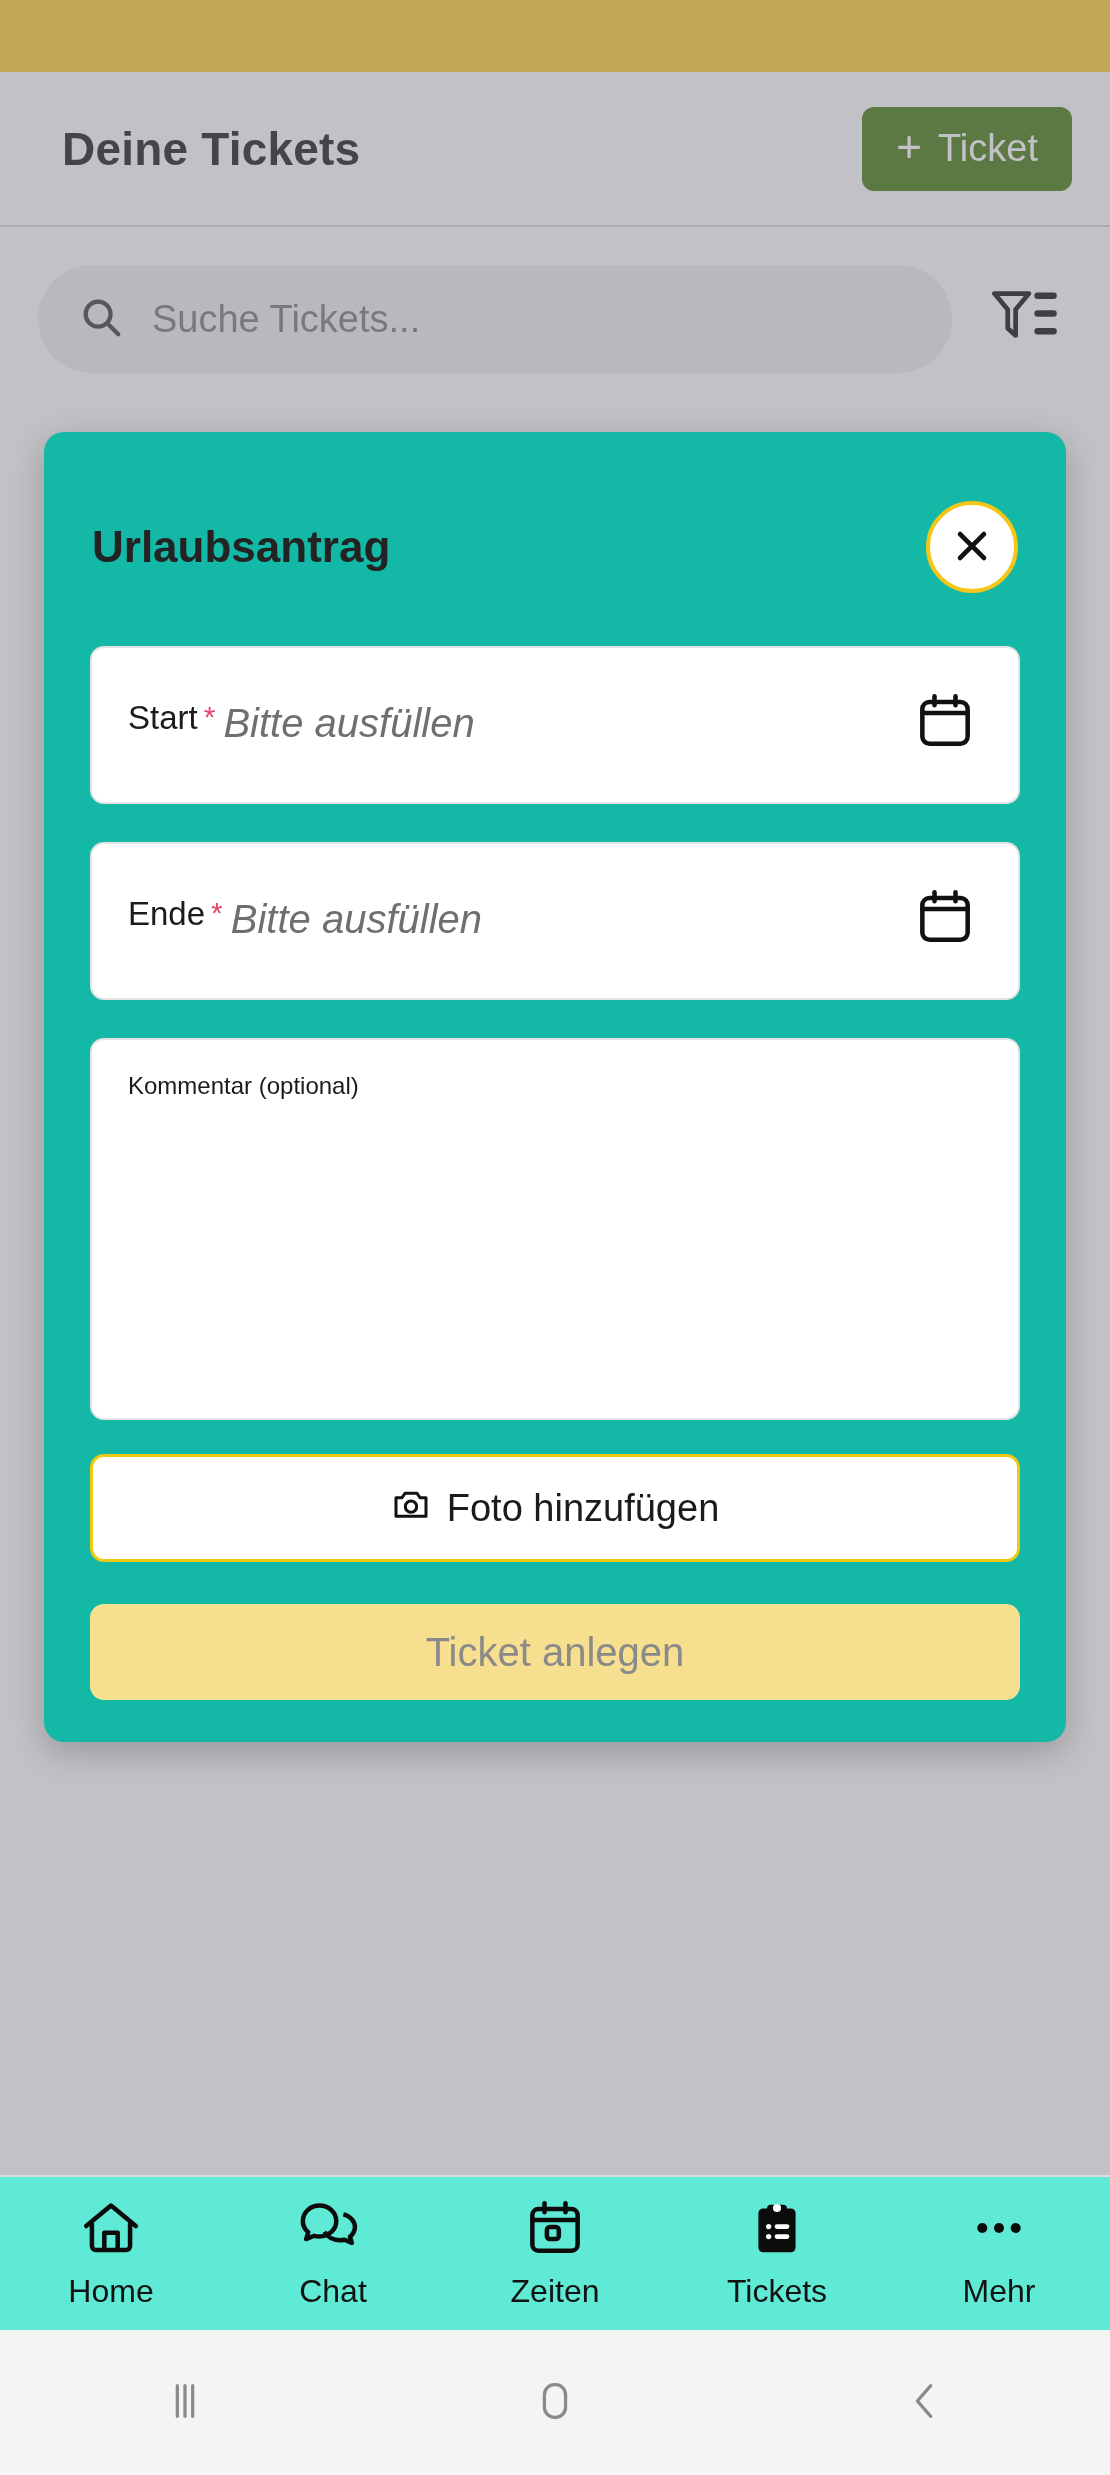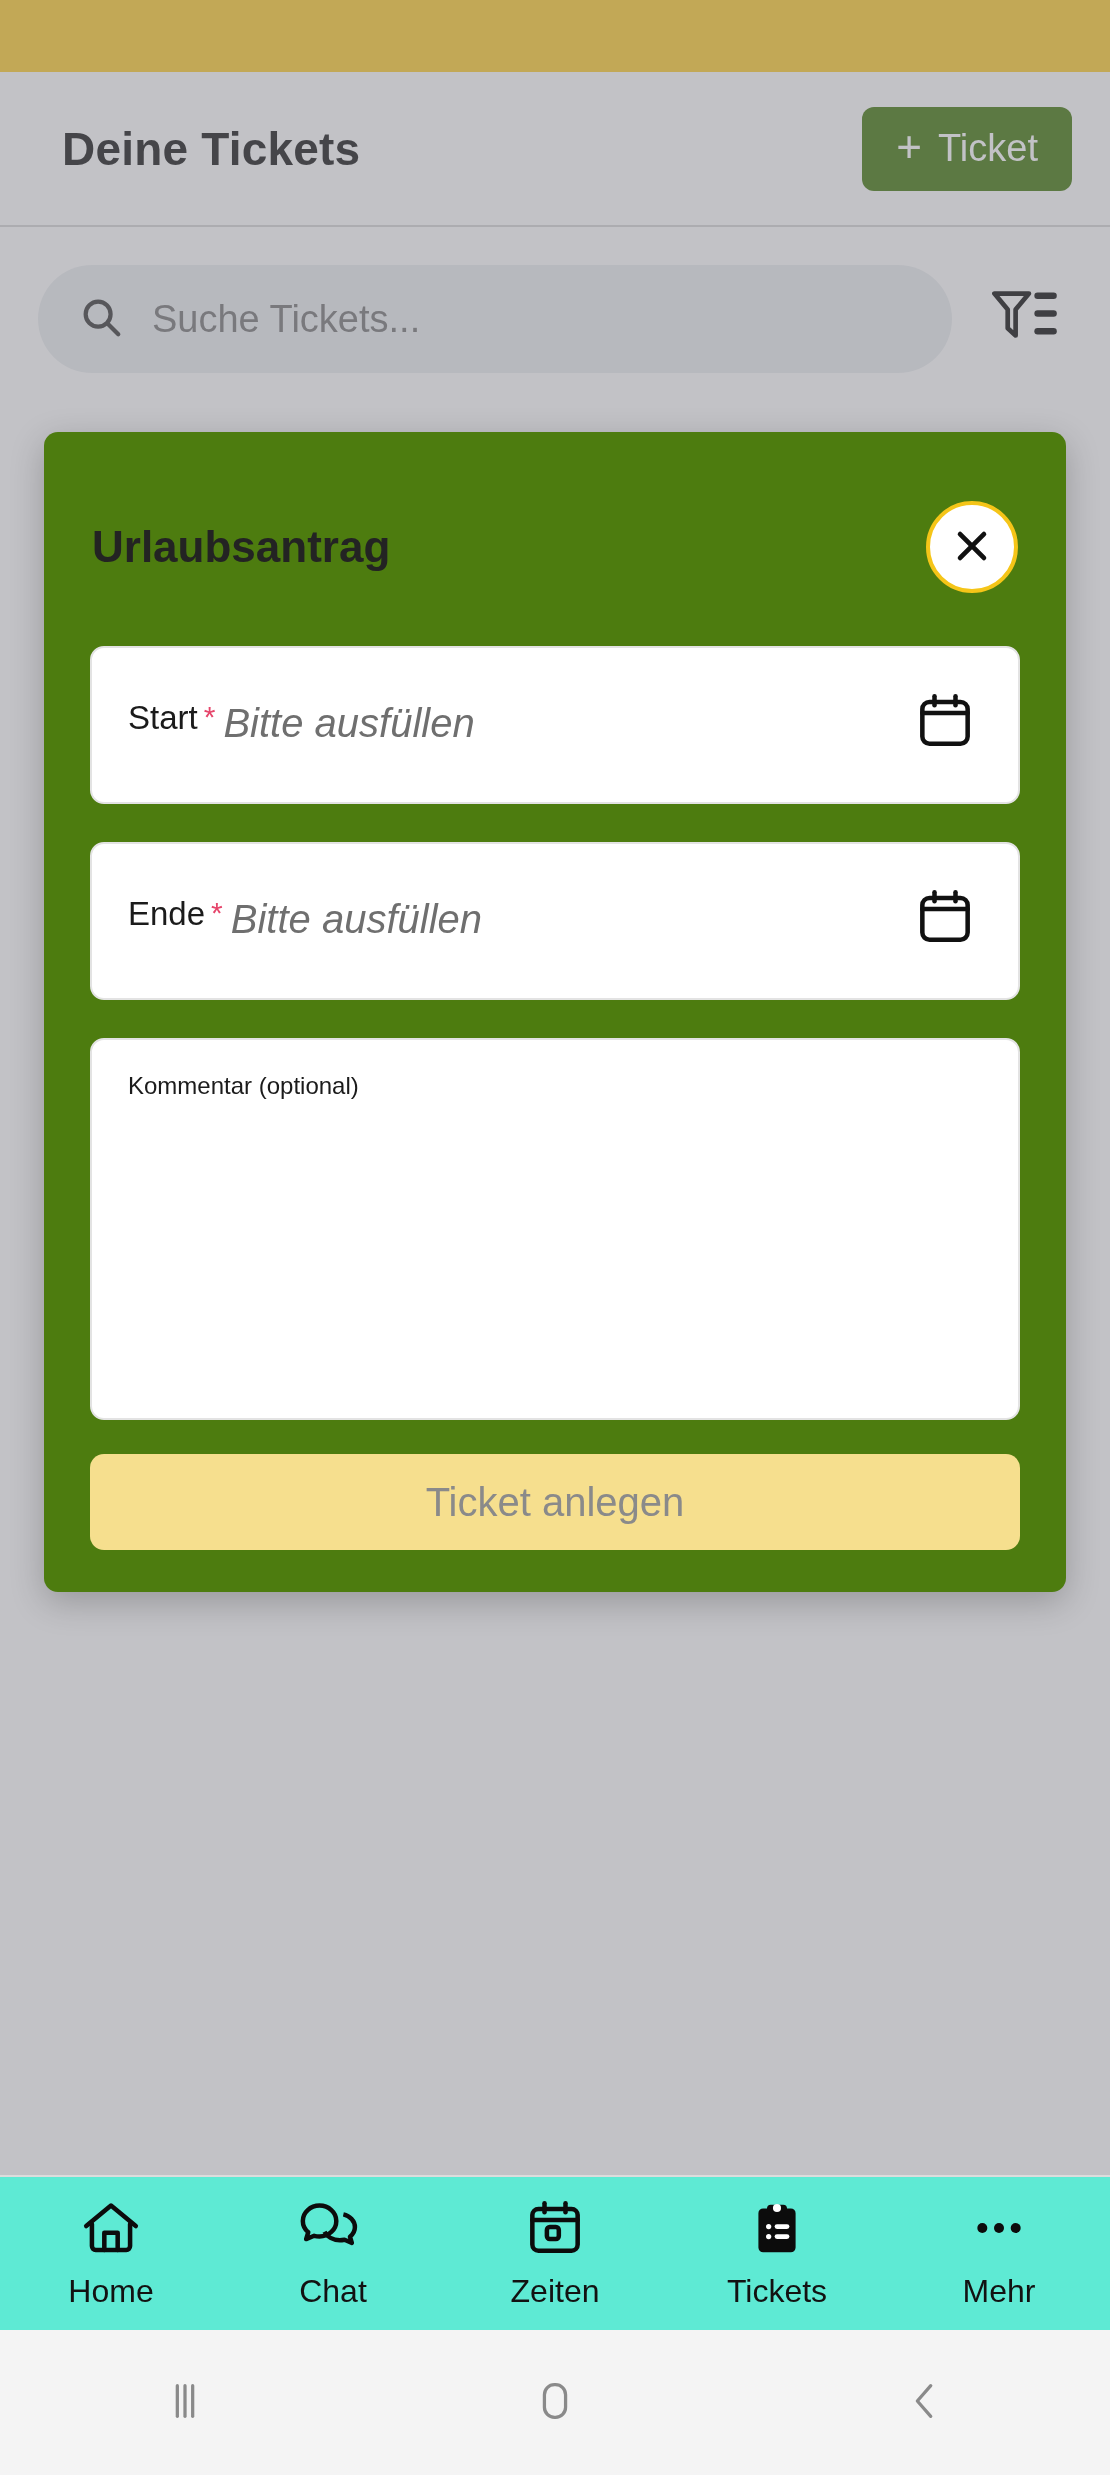--- a/index.html
+++ b/index.html
@@ -110,22 +110,22 @@
     inset: 0 0 145px 0;
     background: rgba(120, 120, 128, 0.45);
   }
 
   
   .modal {
     position: absolute;
     left: 44px;
     top: 432px;
     width: 1022px;
-    background: #4d7c0f;
-    border-radius: 14px;
+    background: #14b8a6;
+    border-radius: 20px;
     box-shadow: 0 10px 34px rgba(0,0,0,0.22);
     padding: 0 0 42px 0;
     overflow: hidden;
   }
 
   .modal-header {
     display: flex;
     align-items: center;
     justify-content: space-between;
     padding: 60px 48px 0 48px;
@@ -386,20 +386,29 @@
           </span>
         </div>
       </div>
 
       
       <div class="comment-box">
         <div class="comment-placeholder">Kommentar (optional)</div>
       </div>
 
       
+      <button class="photo-btn">
+        <span>
+          <svg width="40" height="40" viewBox="0 0 24 24" fill="none" stroke="#111111" stroke-width="1.8" stroke-linejoin="round">
+            <path d="M3 8.2h3.6L8.4 5.6h7.2l1.8 2.6H21v11.2H3z"></path>
+            <circle cx="12" cy="13.6" r="3.4"></circle>
+          </svg>
+        </span>
+        <span>Foto hinzufügen</span>
+      </button>
 
       
       <button class="submit-btn">Ticket anlegen</button>
 
     </div>
   </div>
 
   <div class="bottom-nav">
 
     <div class="nav-item">

